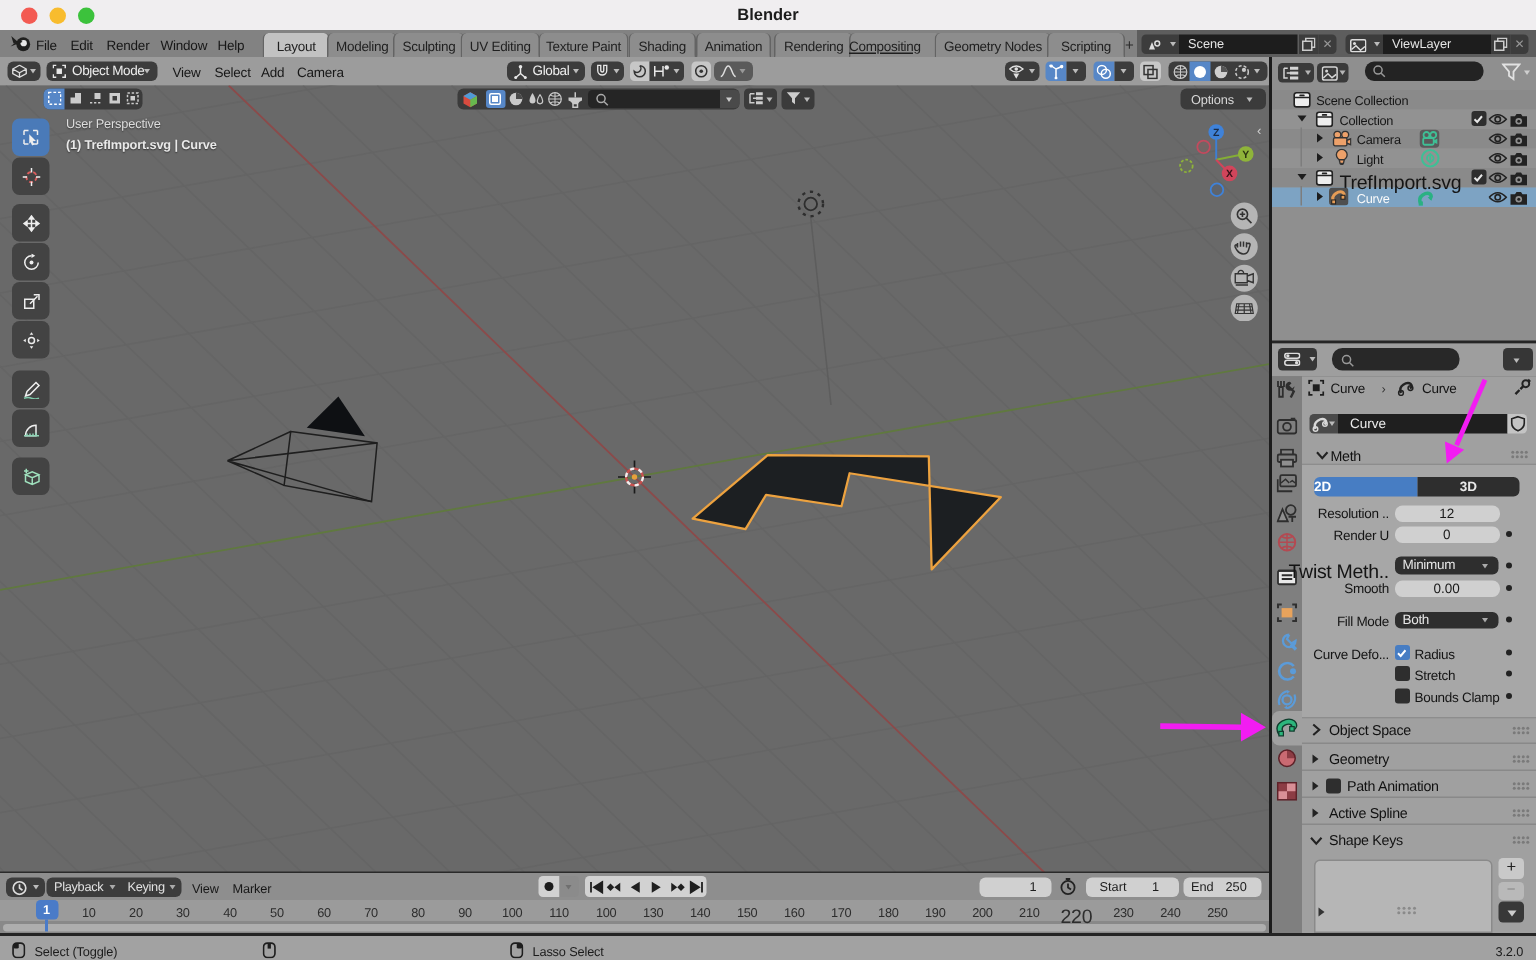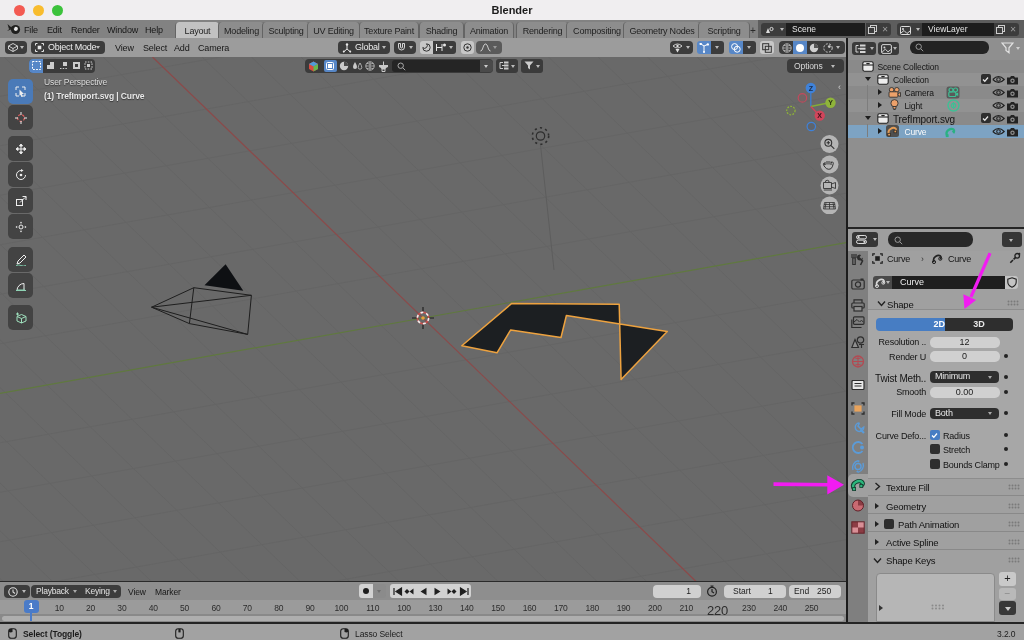--- a/index.html
+++ b/index.html
@@ -43,21 +43,21 @@
 <div class="abs" style="left:307px;top:22px;width:53px;text-align:center;font-size:9px;letter-spacing:-0.2px;color:#1f1f1f;top:25.5px;">UV Editing</div>
 <div class="abs" style="left:359px;top:22px;width:60px;height:16px;background:#8d8d8d;border-radius:4px 4px 0 0;border-left:1px solid #646464;border-right:1px solid #646464;box-sizing:border-box;"></div>
 <div class="abs" style="left:359px;top:22px;width:60px;text-align:center;font-size:9px;letter-spacing:-0.2px;color:#1f1f1f;top:25.5px;">Texture Paint</div>
 <div class="abs" style="left:419px;top:22px;width:45px;height:16px;background:#8d8d8d;border-radius:4px 4px 0 0;border-left:1px solid #646464;border-right:1px solid #646464;box-sizing:border-box;"></div>
 <div class="abs" style="left:419px;top:22px;width:45px;text-align:center;font-size:9px;letter-spacing:-0.2px;color:#1f1f1f;top:25.5px;">Shading</div>
 <div class="abs" style="left:464px;top:22px;width:50px;height:16px;background:#8d8d8d;border-radius:4px 4px 0 0;border-left:1px solid #646464;border-right:1px solid #646464;box-sizing:border-box;"></div>
 <div class="abs" style="left:464px;top:22px;width:50px;text-align:center;font-size:9px;letter-spacing:-0.2px;color:#1f1f1f;top:25.5px;">Animation</div>
 <div class="abs" style="left:516px;top:22px;width:53px;height:16px;background:#8d8d8d;border-radius:4px 4px 0 0;border-left:1px solid #646464;border-right:1px solid #646464;box-sizing:border-box;"></div>
 <div class="abs" style="left:516px;top:22px;width:53px;text-align:center;font-size:9px;letter-spacing:-0.2px;color:#1f1f1f;top:25.5px;">Rendering</div>
 <div class="abs" style="left:566px;top:22px;width:62px;height:16px;background:#8d8d8d;border-radius:4px 4px 0 0;border-left:1px solid #646464;border-right:1px solid #646464;box-sizing:border-box;"></div>
-<div class="abs" style="left:566px;top:22px;width:62px;text-align:center;font-size:9px;letter-spacing:-0.2px;color:#1f1f1f;top:25.5px;">Compositing</div>
+<div class="abs" style="left:566px;top:22px;width:62px;text-align:left;font-size:9px;letter-spacing:-0.2px;color:#1f1f1f;top:25.5px;text-decoration:underline;">Compositing</div>
 <div class="abs" style="left:623px;top:22px;width:78px;height:16px;background:#8d8d8d;border-radius:4px 4px 0 0;border-left:1px solid #646464;border-right:1px solid #646464;box-sizing:border-box;"></div>
 <div class="abs" style="left:623px;top:22px;width:78px;text-align:center;font-size:9px;letter-spacing:-0.2px;color:#1f1f1f;top:25.5px;">Geometry Nodes</div>
 <div class="abs" style="left:698px;top:22px;width:52px;height:16px;background:#8d8d8d;border-radius:4px 4px 0 0;border-left:1px solid #646464;border-right:1px solid #646464;box-sizing:border-box;"></div>
 <div class="abs" style="left:698px;top:22px;width:52px;text-align:center;font-size:9px;letter-spacing:-0.2px;color:#1f1f1f;top:25.5px;">Scripting</div>
 <div class="abs" style="left:750px;top:25px;font-size:10px;color:#2a2a2a;">+</div>
 
 <div class="abs pill" style="left:761px;top:23px;width:25px;height:13px;border-radius:3px 0 0 3px;"></div>
 <svg class="abs" style="left:763px;top:25px;" width="12" height="10" viewBox="0 0 12 10">
     <path d="M3 8 L5 3 L7 8 Z" fill="#ddd"></path>
     <circle cx="8.5" cy="4" r="1.6" fill="none" stroke="#ddd"></circle>
@@ -518,21 +518,21 @@
     <path d="M1 2.5 H4 L5 1 H8 L9 2.5 H12 V9.5 H1 Z" fill="#222"></path>
     <circle cx="6.5" cy="5.8" r="2.2" fill="#8f8f8f"></circle>
     <circle cx="6.5" cy="5.8" r="1" fill="#222"></circle>
   </svg>
 <div class="abs" style="left:865px;top:115.5px;border-left:3.5px solid transparent;border-right:3.5px solid transparent;border-top:4.5px solid #1d1d1d;"></div>
 <svg class="abs" style="left:877px;top:112.5px;" width="12" height="11" viewBox="0 0 12 11">
     <rect x="0.8" y="0.8" width="10.4" height="9.4" rx="1.6" fill="#ededed" stroke="#222" stroke-width="1.1"></rect>
     <path d="M1 4 H11" stroke="#222" stroke-width="1.1"></path>
     <rect x="4.2" y="2" width="3.6" height="1.2" rx="0.6" fill="#222"></rect>
   </svg>
-<div class="abs" style="left:893px;top:113.5px;font-size:10px;letter-spacing:-0.15px;color:#151515;">TrefImport.svg</div>
+<div class="abs" style="left:893px;top:113.5px;font-size:13px;letter-spacing:-0.15px;color:#151515;">TrefImport.svg</div>
 <div class="abs" style="left:980.5px;top:113px;width:10px;height:10px;background:#2e2e2e;border-radius:2px;"></div>
 <svg class="abs" style="left:982.0px;top:114.5px;" width="7" height="7" viewBox="0 0 7 7">
     <path d="M1 3.5 L2.8 5.3 L6 1.5" stroke="#e8e8e8" stroke-width="1.3" fill="none"></path>
   </svg>
 <svg class="abs" style="left:992px;top:114px;" width="13" height="9" viewBox="0 0 13 9">
     <path d="M0.8 4.5 Q6.5 -1.5 12.2 4.5 Q6.5 10.5 0.8 4.5" fill="none" stroke="#222" stroke-width="1.1"></path>
     <circle cx="6.5" cy="4.5" r="1.8" fill="none" stroke="#222" stroke-width="1.1"></circle>
   </svg>
 <svg class="abs" style="left:1005.5px;top:113.5px;" width="13" height="10" viewBox="0 0 13 10">
     <path d="M1 2.5 H4 L5 1 H8 L9 2.5 H12 V9.5 H1 Z" fill="#222"></path>
@@ -677,42 +677,42 @@
   </svg>
 <div class="abs" style="left:886px;top:280.5px;border-left:2px solid transparent;border-right:2px solid transparent;border-top:3px solid #bbb;"></div>
 <div class="abs" style="left:892px;top:275.5px;width:113px;height:13px;background:#1f1f1f;color:#ebebeb;font-size:9px;line-height:13px;padding-left:8px;box-sizing:border-box;">Curve</div>
 <div class="abs" style="left:1005px;top:275.5px;width:12.5px;height:13px;background:#c4c4c4;border-radius:0 3px 3px 0;"></div>
 <svg class="abs" style="left:1006.5px;top:276.5px;" width="10" height="11" viewBox="0 0 10 11">
     <path d="M5 0.8 L9.2 2.2 V5 Q9.2 8.5 5 10.2 Q0.8 8.5 0.8 5 V2.2 Z" fill="none" stroke="#222" stroke-width="1.1"></path>
   </svg>
 <svg class="abs" style="left:877px;top:300px;" width="9" height="7" viewBox="0 0 9 7">
     <path d="M1 1.5 L4.5 5.5 L8 1.5" stroke="#222" stroke-width="1.4" fill="none"></path>
   </svg>
-<div class="abs" style="left:887px;top:298.5px;font-size:9.5px;letter-spacing:-0.2px;color:#111;">Shape</div>
+<div class="abs" style="left:887px;top:298.5px;font-size:9.5px;letter-spacing:-0.2px;color:#111;">Meth</div>
 <svg class="abs" style="left:1007px;top:300px;" width="12" height="8" viewBox="0 0 12 8">
     <g fill="#7a7a7a">
       <circle cx="1.5" cy="1.5" r="1"></circle>
       <circle cx="4.5" cy="1.5" r="1"></circle>
       <circle cx="7.5" cy="1.5" r="1"></circle>
       <circle cx="10.5" cy="1.5" r="1"></circle>
       <circle cx="1.5" cy="4.5" r="1"></circle>
       <circle cx="4.5" cy="4.5" r="1"></circle>
       <circle cx="7.5" cy="4.5" r="1"></circle>
       <circle cx="10.5" cy="4.5" r="1"></circle>
     </g>
   </svg>
 <div class="abs" style="left:868px;top:309px;width:156px;height:170px;background:#a7a7a7;border-top:1px solid #8d8d8d;border-bottom:1px solid #8d8d8d;box-sizing:border-box;"></div>
-<div class="abs" style="left:876px;top:318px;width:69px;height:12.5px;background:#477dc3;border-radius:4px 0 0 4px;color:#fff;font-size:9px;font-weight:bold;text-align:right;line-height:12.5px;">2D</div>
+<div class="abs" style="left:876px;top:318px;width:69px;height:12.5px;background:#477dc3;border-radius:4px 0 0 4px;color:#fff;font-size:9px;font-weight:bold;text-align:left;line-height:12.5px;">2D</div>
 <div class="abs" style="left:945px;top:318px;width:68px;height:12.5px;background:#2e2e2e;border-radius:0 4px 4px 0;color:#e8e8e8;font-size:9px;font-weight:bold;text-align:center;line-height:12.5px;">3D</div>
 <div class="abs" style="left:841px;top:337px;width:85px;text-align:right;font-size:9px;letter-spacing:-0.2px;color:#141414;">Resolution ..</div>
 <div class="abs" style="left:929.5px;top:336.5px;width:70px;height:11px;background:#d0d0d0;border-radius:5px;color:#1a1a1a;font-size:9px;text-align:center;line-height:11px;">12</div>
 <div class="abs" style="left:841px;top:351.5px;width:85px;text-align:right;font-size:9px;letter-spacing:-0.2px;color:#141414;">Render U</div>
 <div class="abs" style="left:929.5px;top:351px;width:70px;height:11px;background:#d0d0d0;border-radius:5px;color:#1a1a1a;font-size:9px;text-align:center;line-height:11px;">0</div>
 <div class="abs" style="left:1004px;top:354px;width:4px;height:4px;border-radius:2px;background:#222;"></div>
-<div class="abs" style="left:841px;top:372.5px;width:85px;text-align:right;font-size:10px;letter-spacing:-0.2px;color:#141414;">Twist Meth..</div>
+<div class="abs" style="left:841px;top:372.5px;width:85px;text-align:right;font-size:13px;letter-spacing:-0.2px;color:#141414;">Twist Meth..</div>
 <div class="abs" style="left:929.5px;top:371px;width:69px;height:11.5px;background:#2e2e2e;border-radius:4px;"></div>
 <div class="abs" style="left:935px;top:371px;color:#e6e6e6;font-size:9px;line-height:11.5px;letter-spacing:-0.2px;">Minimum</div>
 <div class="abs" style="left:988px;top:375.5px;border-left:2.5px solid transparent;border-right:2.5px solid transparent;border-top:3px solid #aaa;"></div>
 <div class="abs" style="left:1004px;top:374.5px;width:4px;height:4px;border-radius:2px;background:#222;"></div>
 <div class="abs" style="left:841px;top:387px;width:85px;text-align:right;font-size:9px;letter-spacing:-0.2px;color:#141414;">Smooth</div>
 <div class="abs" style="left:929.5px;top:386.5px;width:70px;height:11px;background:#d0d0d0;border-radius:5px;color:#1a1a1a;font-size:9px;text-align:center;line-height:11px;">0.00</div>
 <div class="abs" style="left:1004px;top:389.5px;width:4px;height:4px;border-radius:2px;background:#222;"></div>
 <div class="abs" style="left:841px;top:408.5px;width:85px;text-align:right;font-size:9px;letter-spacing:-0.2px;color:#141414;">Fill Mode</div>
 <div class="abs" style="left:929.5px;top:407.5px;width:69px;height:11.5px;background:#2e2e2e;border-radius:4px;"></div>
 <div class="abs" style="left:935px;top:407.5px;color:#e6e6e6;font-size:9px;line-height:11.5px;letter-spacing:-0.2px;">Both</div>
@@ -727,21 +727,21 @@
 <div class="abs" style="left:1004px;top:433px;width:4px;height:4px;border-radius:2px;background:#222;"></div>
 <div class="abs" style="left:929.5px;top:444px;width:10px;height:10px;background:#2e2e2e;border-radius:2px;"></div>
 <div class="abs" style="left:943px;top:445px;font-size:9px;letter-spacing:-0.2px;color:#141414;">Stretch</div>
 <div class="abs" style="left:1004px;top:447px;width:4px;height:4px;border-radius:2px;background:#222;"></div>
 <div class="abs" style="left:929.5px;top:458.5px;width:10px;height:10px;background:#2e2e2e;border-radius:2px;"></div>
 <div class="abs" style="left:943px;top:459.5px;font-size:9px;letter-spacing:-0.2px;color:#141414;">Bounds Clamp</div>
 <div class="abs" style="left:1004px;top:461.5px;width:4px;height:4px;border-radius:2px;background:#222;"></div>
 <svg class="abs" style="left:874px;top:482px;" width="7" height="9" viewBox="0 0 7 9">
     <path d="M1.5 1 L5.5 4.5 L1.5 8" stroke="#222" stroke-width="1.4" fill="none"></path>
   </svg>
-<div class="abs" style="left:886px;top:482px;font-size:9.5px;letter-spacing:-0.2px;color:#111;">Texture Fill</div>
+<div class="abs" style="left:886px;top:482px;font-size:9.5px;letter-spacing:-0.2px;color:#111;">Object Space</div>
 <svg class="abs" style="left:1008px;top:484px;" width="12" height="6" viewBox="0 0 12 6">
     <g fill="#7a7a7a">
       <circle cx="1.5" cy="1.5" r="1"></circle>
       <circle cx="4.5" cy="1.5" r="1"></circle>
       <circle cx="7.5" cy="1.5" r="1"></circle>
       <circle cx="10.5" cy="1.5" r="1"></circle>
       <circle cx="1.5" cy="4.5" r="1"></circle>
       <circle cx="4.5" cy="4.5" r="1"></circle>
       <circle cx="7.5" cy="4.5" r="1"></circle>
       <circle cx="10.5" cy="4.5" r="1"></circle>
@@ -935,21 +935,21 @@
 <div class="abs" style="left:768.3px;top:602.5px;width:24px;text-align:center;font-size:8.5px;letter-spacing:-0.2px;color:#2d2d2d;">240</div>
 <div class="abs" style="left:799.6px;top:602.5px;width:24px;text-align:center;font-size:8.5px;letter-spacing:-0.2px;color:#2d2d2d;">250</div>
 <div class="abs" style="left:23.5px;top:600px;width:15px;height:13px;background:#4a7bc8;border-radius:3px;color:#fff;font-size:8.5px;font-weight:bold;text-align:center;line-height:13px;">1</div>
 <div class="abs" style="left:30px;top:613px;width:1.5px;height:8px;background:#4a7bc8;"></div>
 <div class="abs" style="left:0;top:622px;width:1024px;height:2px;background:#242424;"></div>
 <div class="abs" style="left:0;top:624px;width:1024px;height:16px;background:#a2a2a2;"></div>
 <svg class="abs" style="left:8px;top:628px;" width="9" height="11" viewBox="0 0 9 11">
     <rect x="0.7" y="0.7" width="7.6" height="9.6" rx="2.6" fill="none" stroke="#1e1e1e" stroke-width="1.1"></rect>
     <path d="M1 4 Q2.5 4.8 4.5 4 V1 Q2.5 0.5 1 1.5 Z" fill="#1e1e1e"></path>
   </svg>
-<div class="abs f85" style="left:23px;top:629px;color:#1b1b1b;font-weight:bold;">Select (Toggle)</div>
+<div class="abs f85" style="left:23px;top:629px;color:#1b1b1b;">Select (Toggle)</div>
 <svg class="abs" style="left:174.5px;top:628px;" width="9" height="11" viewBox="0 0 9 11">
     <rect x="0.7" y="0.7" width="7.6" height="9.6" rx="2.6" fill="none" stroke="#1e1e1e" stroke-width="1.1"></rect>
     <rect x="3.4" y="1" width="2.2" height="3.4" fill="#1e1e1e"></rect>
   </svg>
 <div class="abs f85" style="left:188.5px;top:629px;color:#1b1b1b;margin-top:24px;">Dolly View</div>
 <svg class="abs" style="left:340px;top:628px;" width="9" height="11" viewBox="0 0 9 11">
     <rect x="0.7" y="0.7" width="7.6" height="9.6" rx="2.6" fill="none" stroke="#1e1e1e" stroke-width="1.1"></rect>
     <path d="M4.5 4 Q6.5 4.8 8 4 V1.5 Q6.5 0.5 4.5 1 Z" fill="#1e1e1e"></path>
   </svg>
 <div class="abs f85" style="left:355px;top:629px;color:#1b1b1b;">Lasso Select</div>

